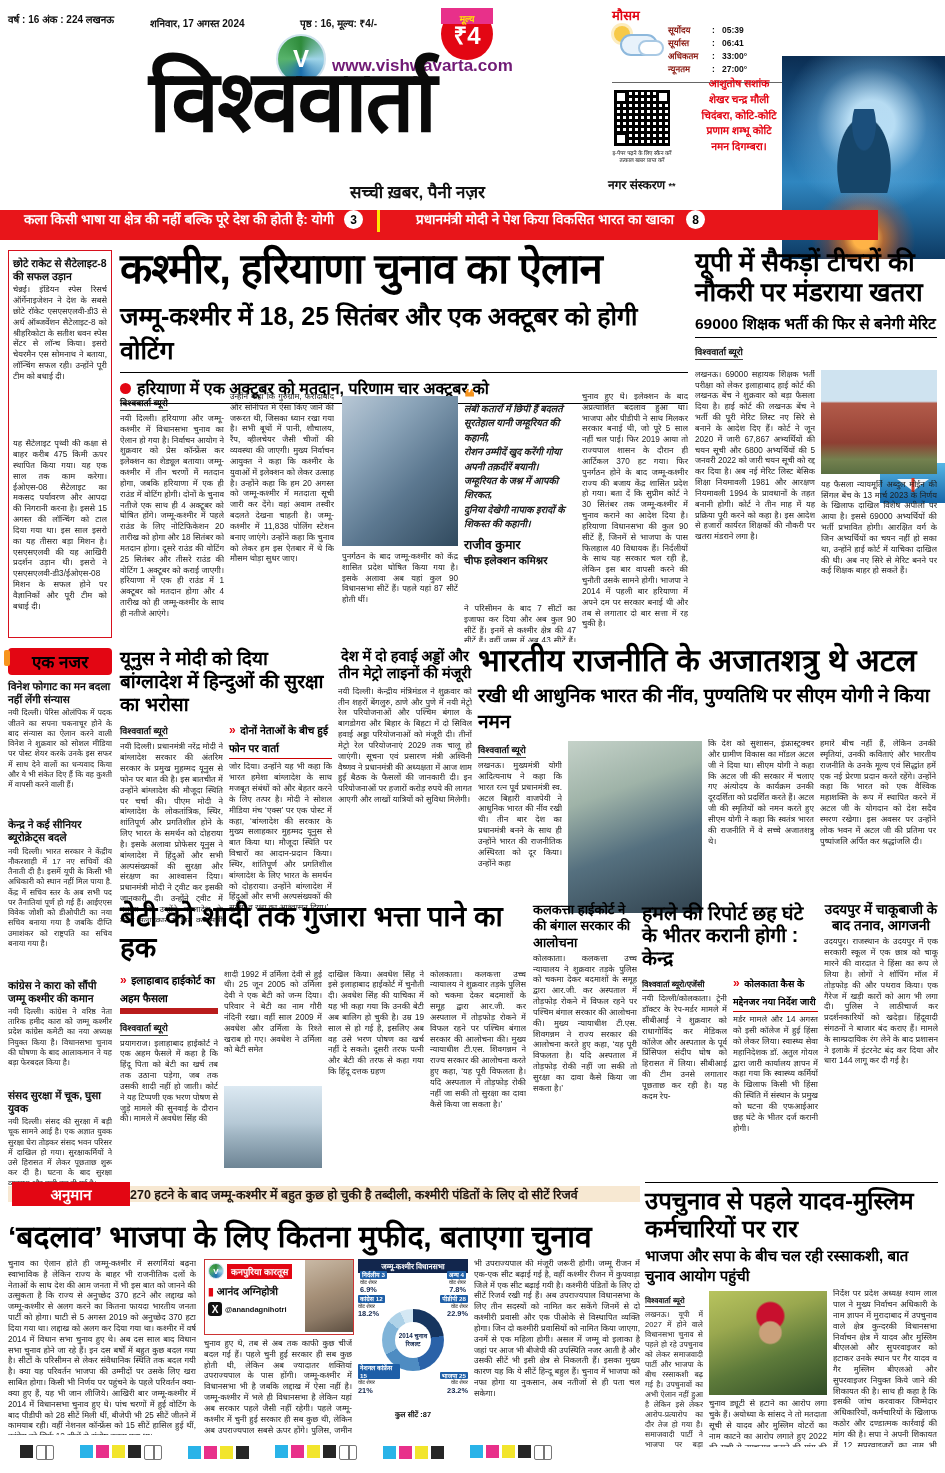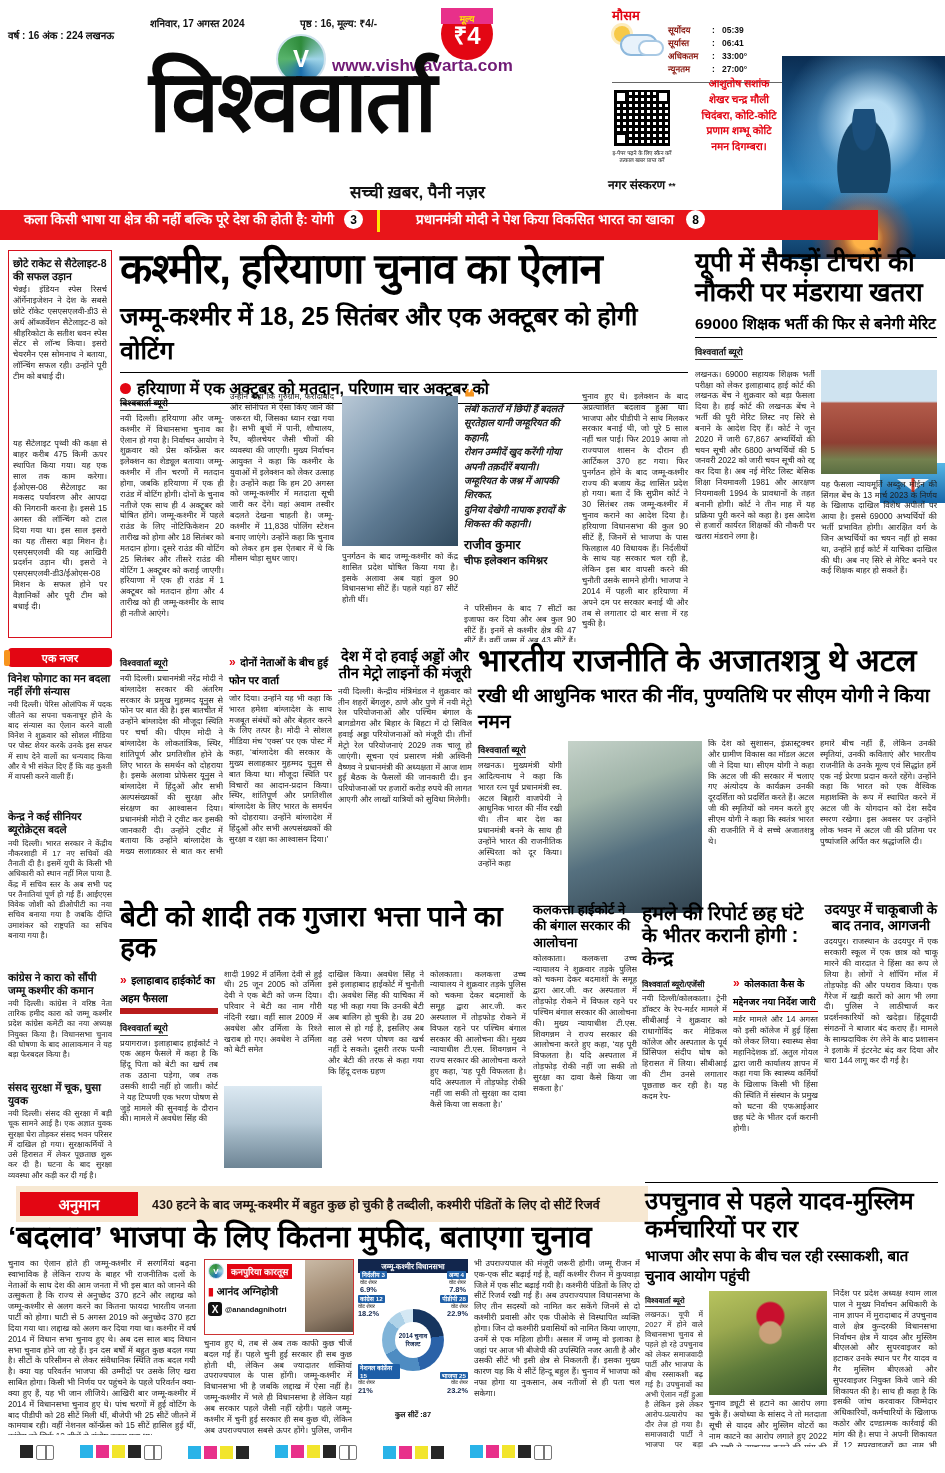--- a/index.html
+++ b/index.html
@@ -45,21 +45,21 @@
   .banner{background:#e8151a;color:#fff;display:flex;}
   .banner .bt{font-weight:bold;font-size:13.5px;white-space:nowrap;}
   .pgc{width:19px;height:19px;border-radius:50%;background:#fff;color:#000;font-weight:bold;font-size:12px;display:flex;align-items:center;justify-content:center;}
   .ydiv{width:3px;height:22px;background:#ffe600;}
   .bookimg{background:linear-gradient(180deg,#57b7e6,#1766a8);position:relative;}
   .bookimg b{position:absolute;left:50%;top:55%;width:0;height:0;border-left:16px solid transparent;border-right:16px solid transparent;border-bottom:12px solid #f4f7fa;transform:translate(-50%,-50%) rotate(180deg);}
   .bookimg i{position:absolute;left:50%;top:38%;width:3px;height:14px;background:#d43a2a;transform:translateX(-50%);}
   
   .redbox{border:1px solid #d8101d;}
   .sidehead{font-weight:bold;font-size:10.5px;line-height:1.25;margin:2px 0;}
-  .eknz-head{background:#e30613;color:#ffffff;font-weight:bold;font-size:11px;text-align:center;border-radius:4px;padding:2px 0;position:relative;}
+  .eknz-head{background:#e30613;color:#000000;font-weight:bold;font-size:17px;text-align:center;border-radius:4px;padding:2px 0;position:relative;}
   .eknz-head:before{content:"";position:absolute;left:-4px;top:2px;width:6px;height:16px;background:#f7941d;border-radius:2px;}
   .bullet-bar{display:flex;align-items:center;gap:6px;border-top:1.5px solid #000;border-bottom:1.5px solid #000;}
   .reddot{width:11px;height:11px;border-radius:50%;background:#e30613;flex:0 0 auto;}
   .chev{color:#e30613;font-weight:bold;font-size:12px;}
   .qmark{color:#f7941d;font-size:20px;font-weight:bold;line-height:10px;}
   .quote-line{font-size:9.6px;font-weight:bold;font-style:italic;font-family:"Liberation Serif", serif;line-height:1.5;color:#222;}
   .qname{font-weight:bold;font-size:12.5px;}
   .qrole{font-weight:bold;font-size:10.5px;}
   .photo{position:relative;overflow:hidden;}
   .ph-cec{background:linear-gradient(135deg,#b9c8d6 0%,#8aa3b8 30%,#5c7890 60%,#314a5e 100%);}
@@ -96,21 +96,21 @@
   .sq{width:13px;height:13px;}
   .c{background:#29b3e8}.m{background:#e8308a}.y{background:#f2e52c}.k{background:#262626}
   .reg{width:16px;height:13px;border:1.5px solid #777;border-radius:2px;position:relative;}
   .reg:before{content:"";position:absolute;left:50%;top:0;bottom:0;width:1.5px;background:#777;}
 </style>
 </head>
 <body>
 
 <div id="page">
 
-  <div class="abs issue" style="left:8px;top:28px;">वर्ष : 16 अंक : 224 लखनऊ</div>
+  <div class="abs issue" style="left:8px;top:12px;">वर्ष : 16 अंक : 224 लखनऊ</div>
   <div class="abs issue" style="left:150px;top:16px;">शनिवार, 17 अगस्त 2024</div>
   <div class="abs issue" style="left:300px;top:16px;">पृष्ठ : 16, मूल्य: ₹4/-</div>
 
   <div class="abs badge" style="left:441px;top:8px;">
     <div class="m">मूल्य</div>
     <div class="v">₹4</div>
   </div>
 
   <div class="abs logo" style="left:276px;top:34px;">
     <span>V</span>
@@ -244,20 +244,21 @@
       <div class="sidehead">कांग्रेस ने कारा को सौंपी जम्मू कश्मीर की कमान</div>
       <div class="bodytxt" style="font-size:7.8px;height:78px;">नयी दिल्ली। कांग्रेस ने वरिष्ठ नेता तारिक हमीद कारा को जम्मू कश्मीर प्रदेश कांग्रेस कमेटी का नया अध्यक्ष नियुक्त किया है। विधानसभा चुनाव की घोषणा के बाद आलाकमान ने यह बड़ा फेरबदल किया है।</div>
     </div>
     <div style="margin-top:4px;">
       <div class="sidehead">संसद सुरक्षा में चूक, घुसा युवक</div>
       <div class="bodytxt" style="font-size:7.8px;height:96px;">नयी दिल्ली। संसद की सुरक्षा में बड़ी चूक सामने आई है। एक अज्ञात युवक सुरक्षा घेरा तोड़कर संसद भवन परिसर में दाखिल हो गया। सुरक्षाकर्मियों ने उसे हिरासत में लेकर पूछताछ शुरू कर दी है। घटना के बाद सुरक्षा व्यवस्था और कड़ी कर दी गई है।</div>
     </div>
   </div>
 
   <div class="abs" style="left:120px;top:648px;width:212px;">
+    <div class="hl" style="font-size:19px;line-height:1.2;">यूनुस ने मोदी को दिया बांग्लादेश में हिन्दुओं की सुरक्षा का भरोसा</div>
     <div style="position:relative;margin-top:4px;height:200px;">
       <div class="abs" style="left:0;top:0;width:103px;">
         <span class="byline">विश्ववार्ता ब्यूरो</span>
         <div class="bodytxt" style="height:180px;">नयी दिल्ली। प्रधानमंत्री नरेंद्र मोदी ने बांग्लादेश सरकार की अंतरिम सरकार के प्रमुख मुहम्मद यूनुस से फोन पर बात की है। इस बातचीत में उन्होंने बांग्लादेश की मौजूदा स्थिति पर चर्चा की। पीएम मोदी ने बांग्लादेश के लोकतांत्रिक, स्थिर, शांतिपूर्ण और प्रगतिशील होने के लिए भारत के समर्थन को दोहराया है। इसके अलावा प्रोफेसर यूनुस ने बांग्लादेश में हिंदुओं और सभी अल्पसंख्यकों की सुरक्षा और संरक्षण का आश्वासन दिया। प्रधानमंत्री मोदी ने ट्वीट कर इसकी जानकारी दी। उन्होंने ट्वीट में बताया कि उन्होंने बांग्लादेश के मुख्य सलाहकार से बात कर सभी अल्पसंख्यकों के हितों की सुरक्षा पर</div>
       </div>
       <div class="abs" style="left:109px;top:0;width:103px;">
         <div style="border-bottom:1px solid #c00;padding-bottom:2px;margin-bottom:3px;">
           <span class="chev">»</span>
           <span class="hl" style="font-size:10.5px;">दोनों नेताओं के बीच हुई फोन पर वार्ता</span>
         </div>
@@ -293,21 +294,21 @@
           <span class="chev">»</span>
           <span class="hl" style="font-size:10.5px;">इलाहाबाद हाईकोर्ट का अहम फैसला</span>
         </div>
         <div style="margin-top:3px;"><span class="byline">विश्ववार्ता ब्यूरो</span></div>
         <div class="bodytxt" style="height:170px;">प्रयागराज। इलाहाबाद हाईकोर्ट ने एक अहम फैसले में कहा है कि हिंदू पिता को बेटी का खर्च तब तक उठाना पड़ेगा, जब तक उसकी शादी नहीं हो जाती। कोर्ट ने यह टिप्पणी एक भरण पोषण से जुड़े मामले की सुनवाई के दौरान की। मामले में अवधेश सिंह की</div>
       </div>
       <div class="abs" style="left:104px;top:0;width:98px;">
         <div class="bodytxt" style="height:112px;">शादी 1992 में उर्मिला देवी से हुई थी। 25 जून 2005 को उर्मिला देवी ने एक बेटी को जन्म दिया। परिवार ने बेटी का नाम गौरी नंदिनी रखा। वहीं साल 2009 में अवधेश और उर्मिला के रिश्ते खराब हो गए। अवधेश ने उर्मिला को बेटी समेत</div>
         <div class="photo ph-court" style="width:98px;height:82px;margin-top:4px;"></div>
       </div>
-      <div class="abs bodytxt" style="left:208px;top:0;width:96px;height:226px;">दाखिल किया। अवधेश सिंह ने इसे इलाहाबाद हाईकोर्ट में चुनौती दी। अवधेश सिंह की याचिका में यह भी कहा गया कि उनकी बेटी अब बालिग हो चुकी है। उम्र 20 साल से हो गई है, इसलिए अब वह उसे भरण पोषण का खर्च नहीं दे सकते। दूसरी तरफ पत्नी और बेटी की तरफ से कहा गया कि हिंदू दत्तक ग्रहण</div>
+      <div class="abs bodytxt" style="left:208px;top:0;width:96px;height:226px;">दाखिल किया। अवधेश सिंह ने इसे इलाहाबाद हाईकोर्ट में चुनौती दी। अवधेश सिंह की याचिका में यह भी कहा गया कि उनकी बेटी अब बालिग हो चुकी है। उम्र 19 साल से हो गई है, इसलिए अब वह उसे भरण पोषण का खर्च नहीं दे सकते। दूसरी तरफ पत्नी और बेटी की तरफ से कहा गया कि हिंदू दत्तक ग्रहण</div>
       <div class="abs bodytxt" style="left:310px;top:0;width:96px;height:226px;">कोलकाता। कलकत्ता उच्च न्यायालय ने शुक्रवार तड़के पुलिस को चकमा देकर बदमाशों के समूह द्वारा आर.जी. कर अस्पताल में तोड़फोड़ रोकने में विफल रहने पर पश्चिम बंगाल सरकार की आलोचना की। मुख्य न्यायाधीश टी.एस. शिवगन्नम ने राज्य सरकार की आलोचना करते हुए कहा, ‘यह पूरी विफलता है। यदि अस्पताल में तोड़फोड़ रोकी नहीं जा सकी तो सुरक्षा का दावा कैसे किया जा सकता है।’</div>
     </div>
   </div>
 
   <div class="abs" style="left:533px;top:902px;width:104px;">
     <div class="hl" style="font-size:13px;line-height:1.25;">कलकत्ता हाईकोर्ट ने की बंगाल सरकार की आलोचना</div>
     <div class="bodytxt" style="height:190px;margin-top:3px;">कोलकाता। कलकत्ता उच्च न्यायालय ने शुक्रवार तड़के पुलिस को चकमा देकर बदमाशों के समूह द्वारा आर.जी. कर अस्पताल में तोड़फोड़ रोकने में विफल रहने पर पश्चिम बंगाल सरकार की आलोचना की। मुख्य न्यायाधीश टी.एस. शिवगन्नम ने राज्य सरकार की आलोचना करते हुए कहा, ‘यह पूरी विफलता है। यदि अस्पताल में तोड़फोड़ रोकी नहीं जा सकी तो सुरक्षा का दावा कैसे किया जा सकता है।’</div>
   </div>
 
   <div class="abs" style="left:642px;top:902px;width:176px;">
@@ -325,23 +326,23 @@
         <div class="bodytxt" style="height:178px;">मर्डर मामले और 14 अगस्त को इसी कॉलेज में हुई हिंसा को लेकर लिया। स्वास्थ्य सेवा महानिदेशक डॉ. अतुल गोयल द्वारा जारी कार्यालय ज्ञापन में कहा गया कि स्वास्थ्य कर्मियों के खिलाफ किसी भी हिंसा की स्थिति में संस्थान के प्रमुख को घटना की एफआईआर छह घंटे के भीतर दर्ज करानी होगी।</div>
       </div>
     </div>
   </div>
 
   <div class="abs" style="left:824px;top:902px;width:114px;">
     <div class="hl" style="font-size:13.5px;line-height:1.2;text-align:center;">उदयपुर में चाकूबाजी के बाद तनाव, आगजनी</div>
     <div class="bodytxt" style="height:228px;margin-top:3px;">उदयपुर। राजस्थान के उदयपुर में एक सरकारी स्कूल में एक छात्र को चाकू मारने की वारदात ने हिंसा का रूप ले लिया है। लोगों ने शॉपिंग मॉल में तोड़फोड़ की और पथराव किया। एक गैरेज में खड़ी कारों को आग भी लगा दी। पुलिस ने लाठीचार्ज कर प्रदर्शनकारियों को खदेड़ा। हिंदूवादी संगठनों ने बाजार बंद कराए हैं। मामले के साम्प्रदायिक रंग लेने के बाद प्रशासन ने इलाके में इंटरनेट बंद कर दिया और धारा 144 लागू कर दी गई है।</div>
   </div>
 
-  <div class="abs cream" style="left:16px;top:1186px;width:632px;height:36px;display:flex;align-items:center;gap:14px;">
+  <div class="abs cream" style="left:8px;top:1186px;width:632px;height:16px;display:flex;align-items:center;">
     <div class="anuman-box" style="width:118px;height:24px;margin-left:4px;">अनुमान</div>
-    <div class="striptxt">430 हटने के बाद जम्मू-कश्मीर में बहुत कुछ हो चुकी है तब्दीली, कश्मीरी पंडितों के लिए दो सीटें रिजर्व</div>
+    <div class="striptxt">270 हटने के बाद जम्मू-कश्मीर में बहुत कुछ हो चुकी है तब्दीली, कश्मीरी पंडितों के लिए दो सीटें रिजर्व</div>
   </div>
 
   <div class="abs" style="left:8px;top:1220px;width:632px;">
     <div class="hl" style="font-size:30px;line-height:1.1;">‘बदलाव’ भाजपा के लिए कितना मुफीद, बताएगा चुनाव</div>
     <div style="position:relative;margin-top:6px;height:178px;">
       <div class="abs bodytxt" style="left:0;top:0;width:188px;height:176px;">चुनाव का ऐलान होते ही जम्मू-कश्मीर में सरगर्मियां बढ़ना स्वाभाविक है लेकिन राज्य के बाहर भी राजनीतिक दलों के नेताओं के साथ देश की आम जनता में भी इस बात को जानने की उत्सुकता है कि राज्य से अनुच्छेद 370 हटने और लद्दाख को जम्मू-कश्मीर से अलग करने का कितना फायदा भारतीय जनता पार्टी को होगा। घाटी से 5 अगस्त 2019 को अनुच्छेद 370 हटा दिया गया था। लद्दाख को अलग कर दिया गया था। कश्मीर में वर्ष 2014 में विधान सभा चुनाव हुए थे। अब दस साल बाद विधान सभा चुनाव होने जा रहे हैं। इन दस बर्षों में बहुत कुछ बदल गया है। सीटों के परिसीमन से लेकर संवैधानिक स्थिति तक बदल गयी है। क्या यह परिवर्तन भाजपा की उम्मीदों पर उसके लिए खरा साबित होगा। किसी भी निर्णय पर पहुंचने के पहले परिवर्तन क्या-क्या हुए हैं, यह भी जान लीजिये। आखिरी बार जम्मू-कश्मीर में 2014 में विधानसभा चुनाव हुए थे। पांच चरणों में हुई वोटिंग के बाद पीडीपी को 28 सीटें मिली थीं, बीजेपी भी 25 सीटें जीतने में कामयाब रही। वहीं नेशनल कॉन्फ्रेंस को 15 सीटें हासिल हुई थीं, कांग्रेस को सिर्फ 12 सीटों से संतोष करना पड़ा था।</div>
 
       <div class="abs" style="left:196px;top:0;width:148px;height:74px;border:1px solid #c33;display:flex;">
         <div style="flex:1;padding:3px;">
           <div style="display:flex;align-items:center;gap:3px;">

